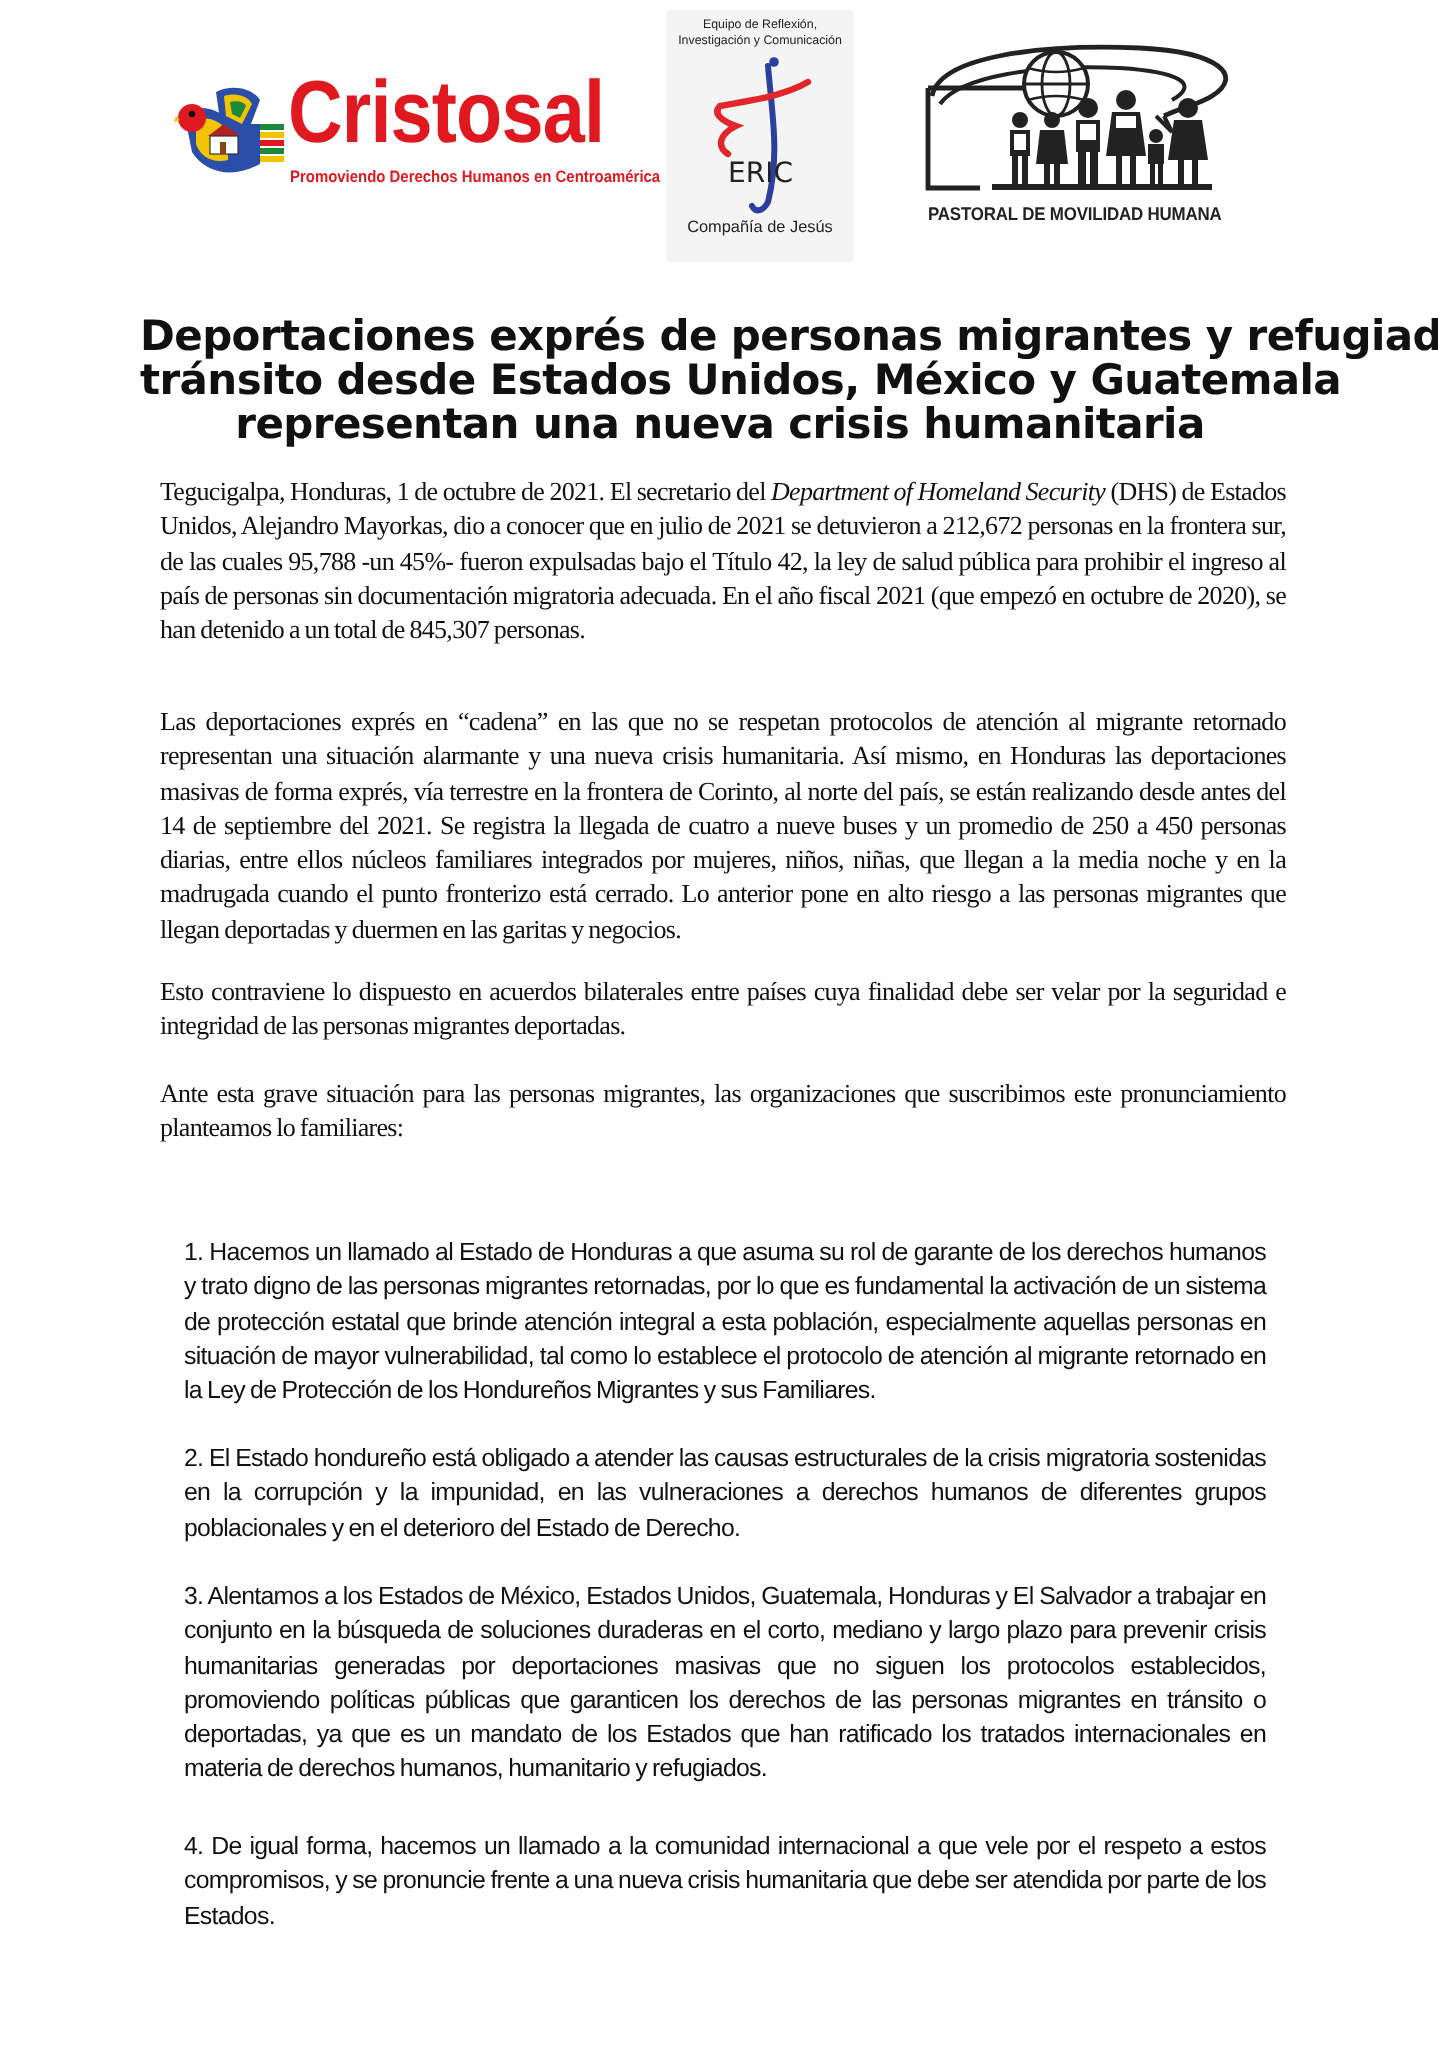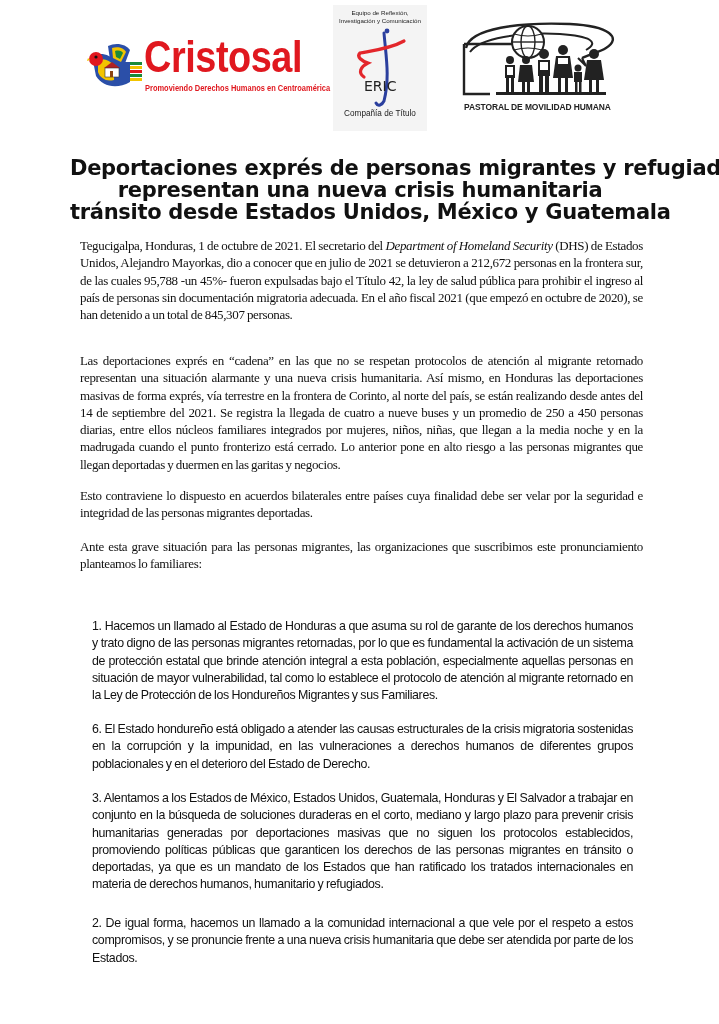--- a/index.html
+++ b/index.html
@@ -57,21 +57,21 @@
   <div class="eric-top">
     <div>Equipo de Reflexión,</div>
     <div>Investigación y Comunicación</div>
   </div>
   <svg class="eric-fig" width="60" height="82" viewBox="0 0 60 82">
     <path d="M34 6 C36 30 40 50 34 74 C32 78 28 80 26 76" fill="none" stroke="#2b3f9e" stroke-width="3" stroke-linecap="round"></path>
     <circle cx="37" cy="4" r="2.4" fill="#2b3f9e"></circle>
     <path d="M54 14 C40 22 20 24 10 26 C6 30 12 34 18 36 C10 40 8 46 14 50" fill="none" stroke="#e3262b" stroke-width="3.2" stroke-linecap="round"></path>
     <text x="14" y="64" font-family="DejaVu Sans, sans-serif" font-size="14" fill="#222">ERIC</text>
   </svg>
-  <div class="eric-bottom">Compañía de Título</div>
+  <div class="eric-bottom">Compañía de Jesús</div>
 </div>
 
 <div class="logo-pastoral">
   <svg width="170" height="82" viewBox="0 0 170 82">
 
     <path d="M4 26 L4 76 L30 76" fill="none" stroke="#222" stroke-width="2.4"></path>
     <path d="M4 26 L56 26" fill="none" stroke="#222" stroke-width="2.4"></path>
     <path d="M6 30 C10 10 60 4 110 6 C150 8 162 20 146 30 C140 34 130 36 122 40" fill="none" stroke="#222" stroke-width="2.4"></path>
     <path d="M10 34 C20 20 60 14 100 16 C130 18 140 24 126 32" fill="none" stroke="#222" stroke-width="2"></path>
     <path d="M122 40 L126 48 L118 40" fill="none" stroke="#222" stroke-width="2"></path>
@@ -114,22 +114,22 @@
       <rect x="47" y="49" width="6" height="8"></rect>
       <rect x="80" y="44" width="8" height="8"></rect>
       <rect x="98" y="40" width="10" height="6"></rect>
     </g>
   </svg>
   <div class="past-label">PASTORAL DE MOVILIDAD HUMANA</div>
 </div>
 
 <div class="title">
   <div>Deportaciones exprés de personas migrantes y refugiadas en</div>
+  <div>tránsito desde Estados Unidos, México y Guatemala</div>
   <div>representan una nueva crisis humanitaria</div>
-  <div>tránsito desde Estados Unidos, México y Guatemala</div>
 </div>
 
 <div class="body" style="top:237px;">
   <p><span>Tegucigalpa, Honduras, 1 de octubre de 2021. El secretario del </span><span class="it">Department of Homeland Security</span><span> (DHS) de Estados Unidos, Alejandro Mayorkas, dio a conocer que en julio de 2021 se detuvieron a 212,672 personas en la frontera sur, de las cuales 95,788 -un 45%- fueron expulsadas bajo el Título 42, la ley de salud pública para prohibir el ingreso al país de personas sin documentación migratoria adecuada. En el año fiscal 2021 (que empezó en octubre de 2020), se han detenido a un total de 845,307 personas.</span></p>
 </div>
 
 <div class="body" style="top:352px;">
   <p>Las deportaciones exprés en “cadena” en las que no se respetan protocolos de atención al migrante retornado representan una situación alarmante y una nueva crisis humanitaria. Así mismo, en Honduras las deportaciones masivas de forma exprés, vía terrestre en la frontera de Corinto, al norte del país, se están realizando desde antes del 14 de septiembre del 2021. Se registra la llegada de cuatro a nueve buses y un promedio de 250 a 450 personas diarias, entre ellos núcleos familiares integrados por mujeres, niños, niñas, que llegan a la media noche y en la madrugada cuando el punto fronterizo está cerrado. Lo anterior pone en alto riesgo a las personas migrantes que llegan deportadas y duermen en las garitas y negocios.</p>
 </div>
 
@@ -138,20 +138,20 @@
 </div>
 
 <div class="body" style="top:538px;">
   <p>Ante esta grave situación para las personas migrantes, las organizaciones que suscribimos este pronunciamiento planteamos lo familiares:</p>
 </div>
 
 <div class="item" style="top:589px;">
   <p>1.  Hacemos un llamado al Estado de Honduras a que asuma su rol de garante de los derechos humanos y trato digno de las personas migrantes retornadas, por lo que es fundamental la activación de un sistema de protección estatal que brinde atención integral a esta población, especialmente aquellas personas en situación de mayor vulnerabilidad, tal como lo establece el protocolo de atención al migrante retornado en la Ley de Protección de los Hondureños Migrantes y sus Familiares.</p>
 </div>
 <div class="item" style="top:692px;">
-  <p>6. El Estado hondureño está obligado a atender las causas estructurales de la crisis migratoria sostenidas en la corrupción y la impunidad, en las vulneraciones a derechos humanos de diferentes grupos poblacionales y en el deterioro del Estado de Derecho.</p>
+  <p>2. El Estado hondureño está obligado a atender las causas estructurales de la crisis migratoria sostenidas en la corrupción y la impunidad, en las vulneraciones a derechos humanos de diferentes grupos poblacionales y en el deterioro del Estado de Derecho.</p>
 </div>
 <div class="item" style="top:761px;">
   <p> 3. Alentamos a los Estados de México, Estados Unidos, Guatemala, Honduras y El Salvador a trabajar en conjunto en la búsqueda de soluciones duraderas en el corto, mediano y largo plazo para prevenir crisis humanitarias generadas por deportaciones masivas que no siguen los protocolos establecidos, promoviendo políticas públicas que garanticen los derechos de las personas migrantes en tránsito o deportadas, ya que es un mandato de los Estados que han ratificado los tratados internacionales en materia de derechos humanos, humanitario y refugiados.</p>
 </div>
 <div class="item" style="top:886px;">
-  <p>2. De igual forma, hacemos un llamado a la comunidad internacional a que vele por el respeto a estos compromisos, y se pronuncie frente a una nueva crisis humanitaria que debe ser atendida por parte de los Estados.</p>
+  <p>4. De igual forma, hacemos un llamado a la comunidad internacional a que vele por el respeto a estos compromisos, y se pronuncie frente a una nueva crisis humanitaria que debe ser atendida por parte de los Estados.</p>
 </div>
 
 </body></html>

